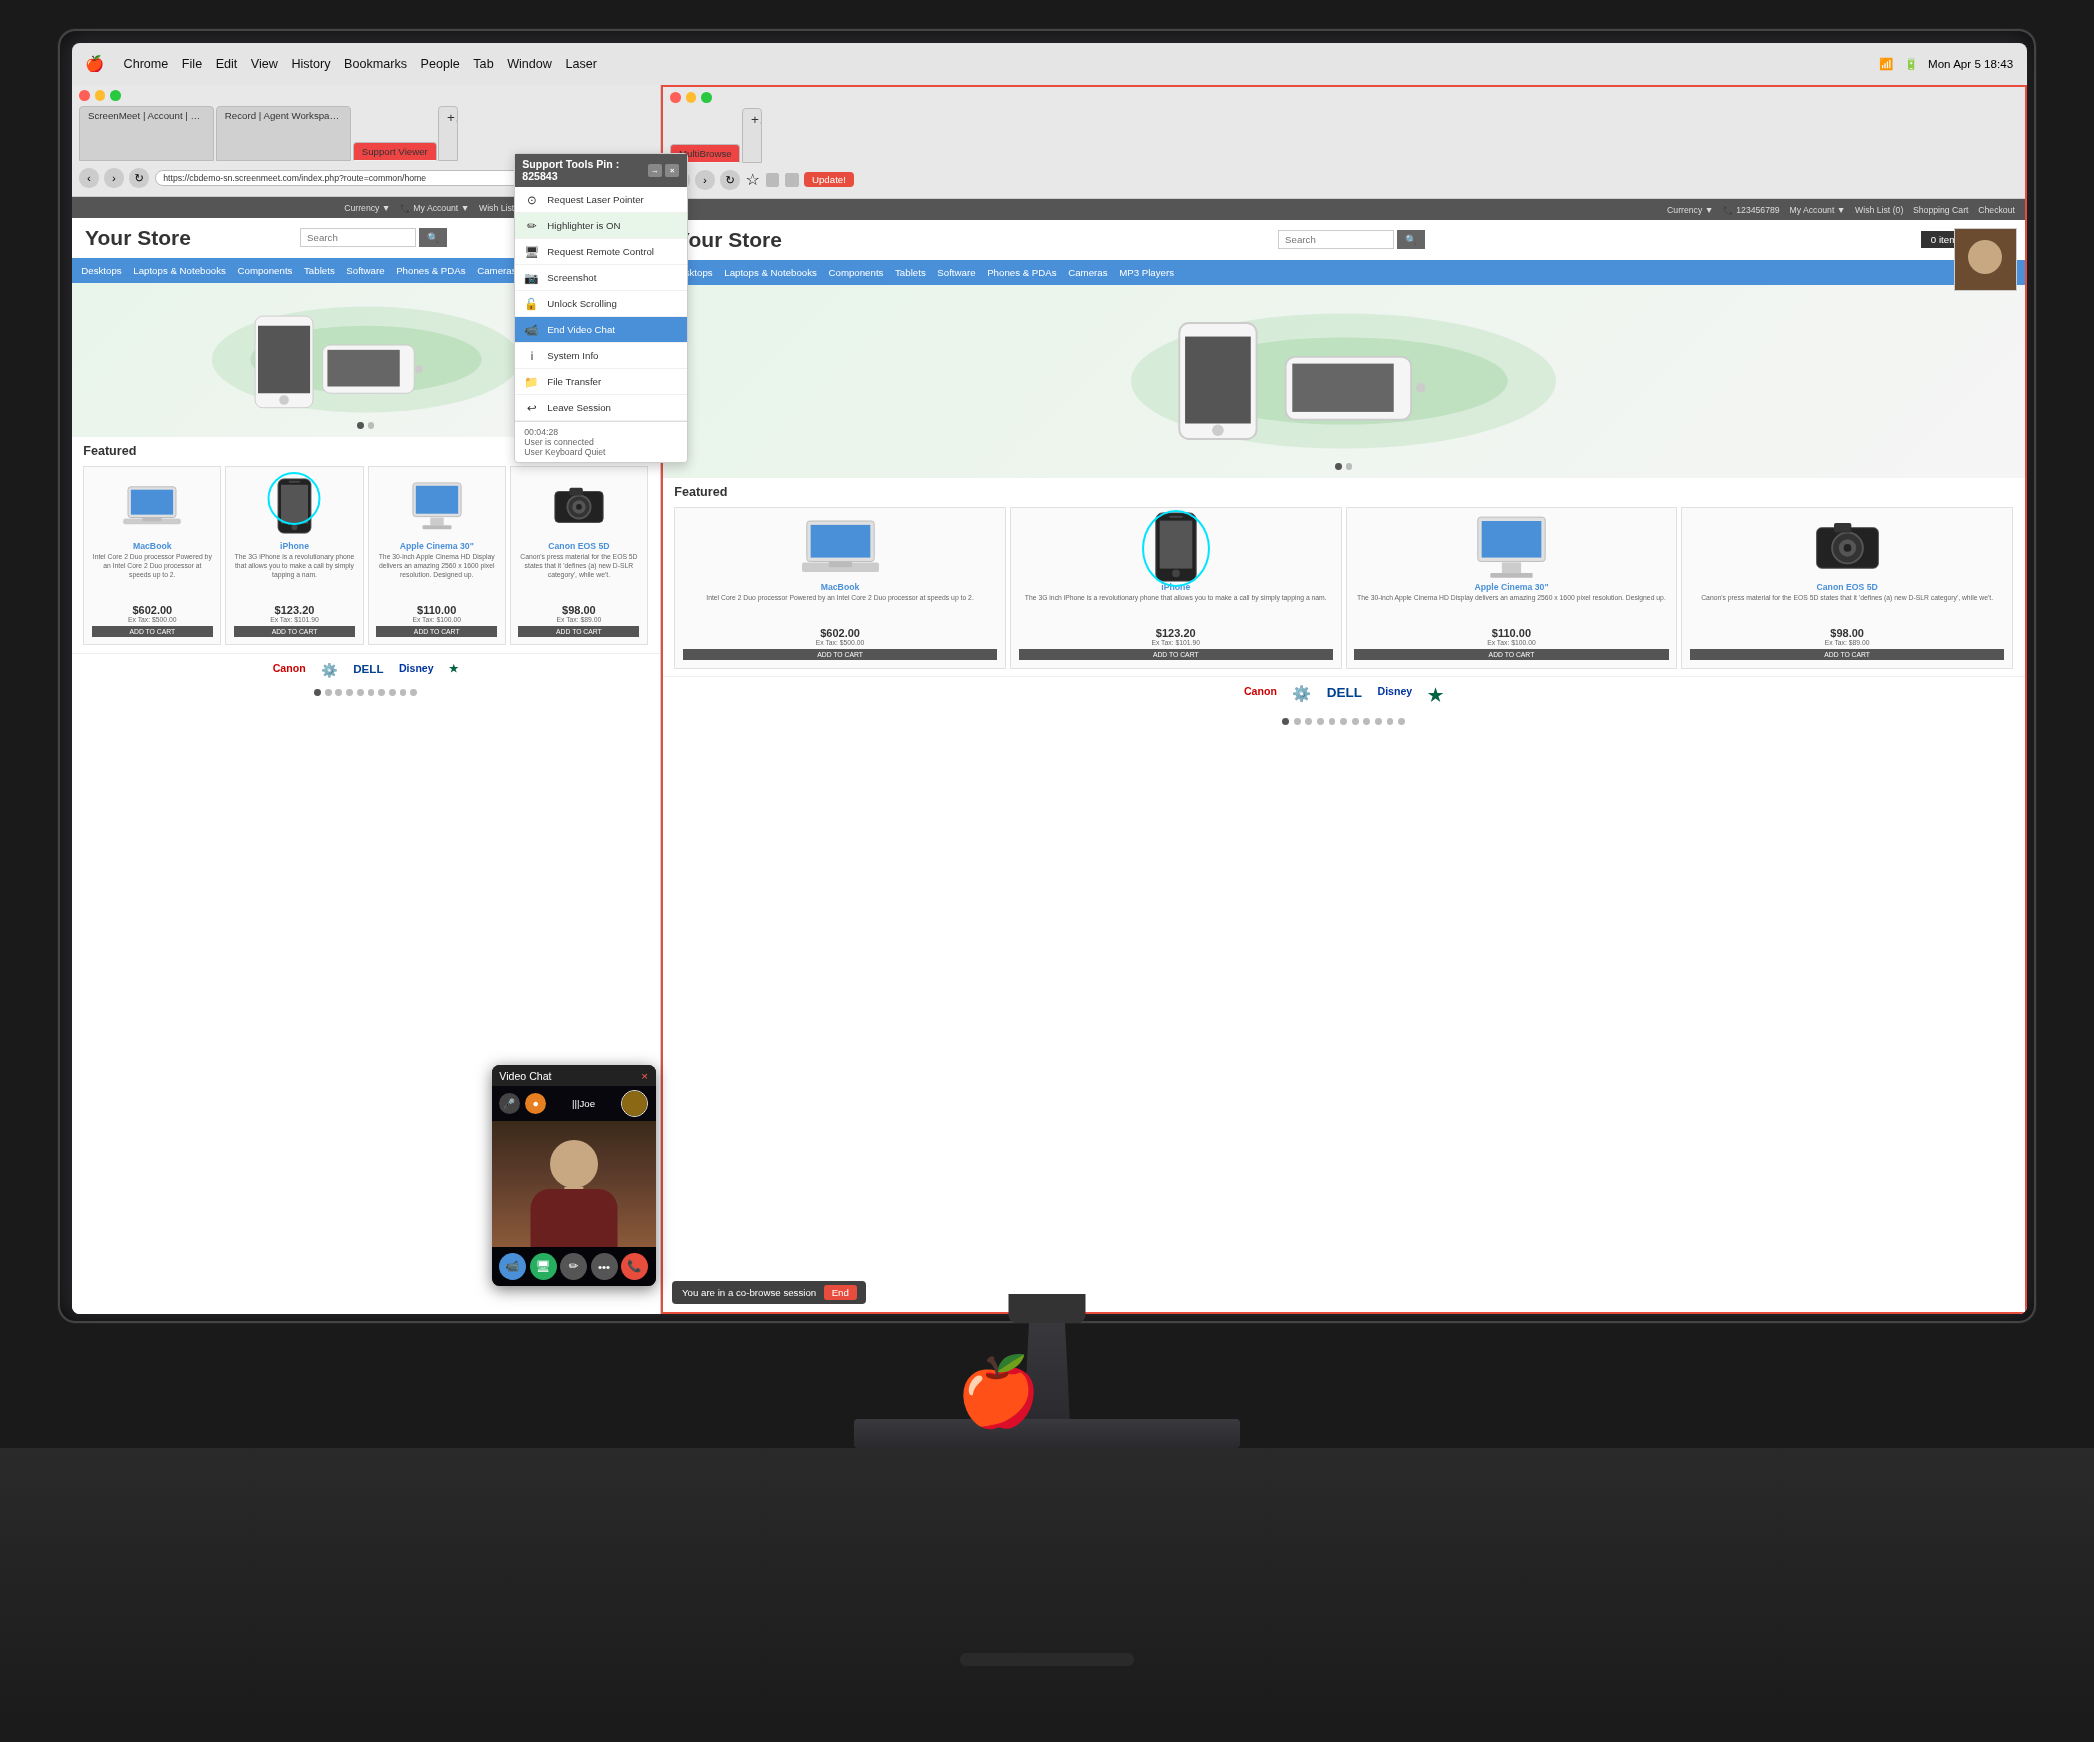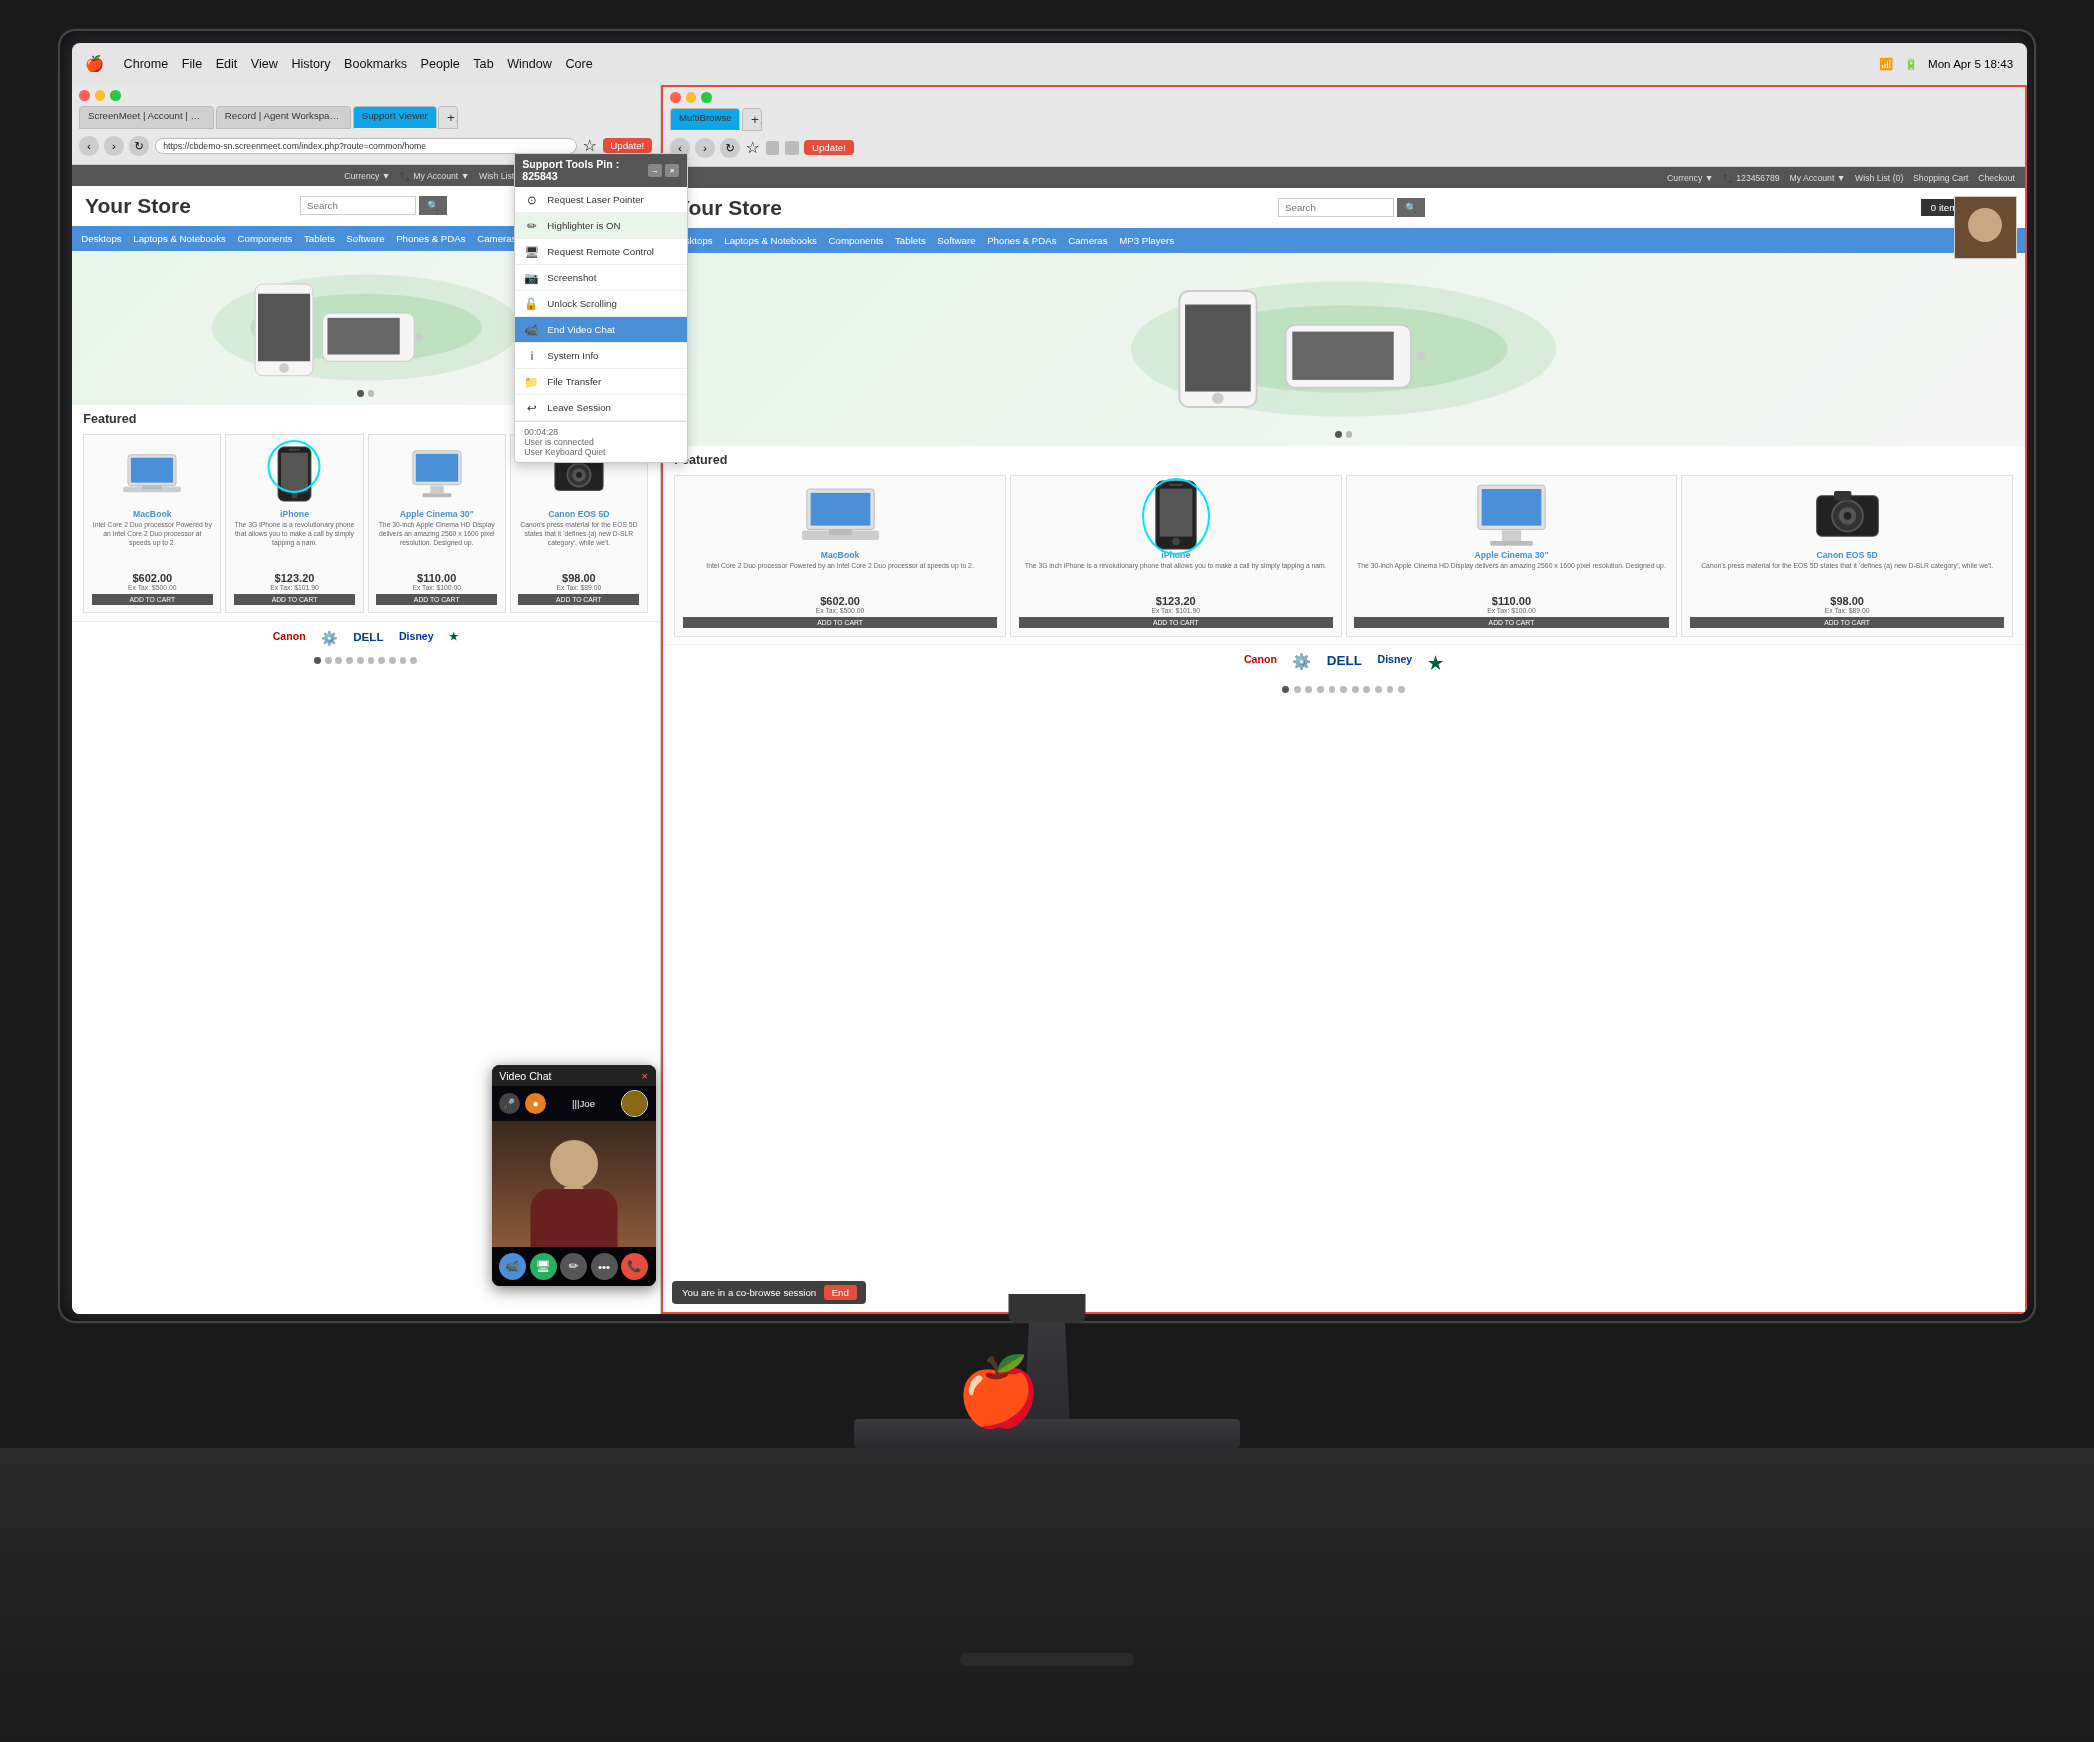--- a/index.html
+++ b/index.html
@@ -136,22 +136,23 @@
       padding: 2.9px 7.7px;
       border-radius: 3.9px 3.9px 0 0;
       max-width: 135px;
       overflow: hidden;
       white-space: nowrap;
       text-overflow: ellipsis;
       color: #333;
       border: 1px solid #bbb;
     }
     .browser-tab.active {
-      background: #0ea5e9;
+      background: #ef4444;
       border-bottom-color: #f0f0f0;
+      margin-top: 36px;
     }
 
     .browser-addressbar {
       display: flex;
       align-items: center;
       gap: 5.8px;
       height: 25px;
     }
     .addr-nav-btn {
       width: 19.3px;
@@ -725,21 +726,21 @@
         <div class="mac-menubar-items">
           <span>Chrome</span>
           <span>File</span>
           <span>Edit</span>
           <span>View</span>
           <span>History</span>
           <span>Bookmarks</span>
           <span>People</span>
           <span>Tab</span>
           <span>Window</span>
-          <span>Core</span>
+          <span>Laser</span>
         </div>
         <div class="mac-menubar-right">
           <span>📶</span>
           <span>🔋</span>
           <span>Mon Apr 5  18:43</span>
         </div>
       </div>
 
       <div class="screen-content">
 

